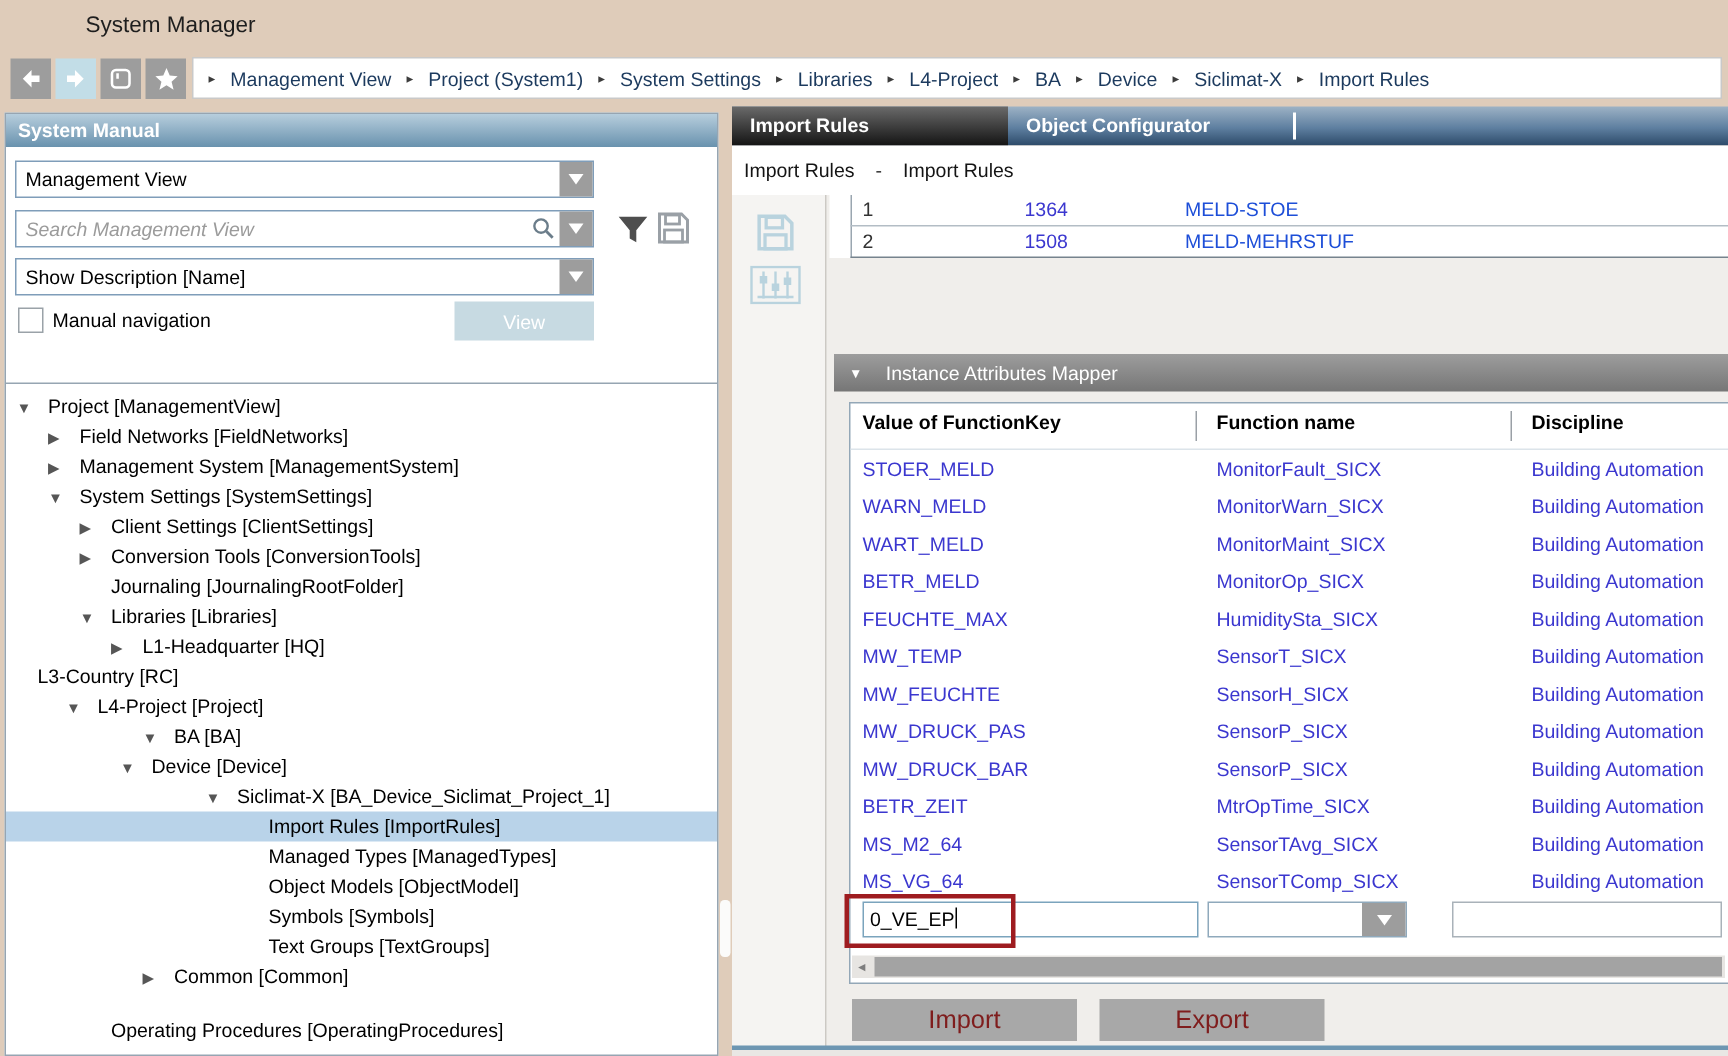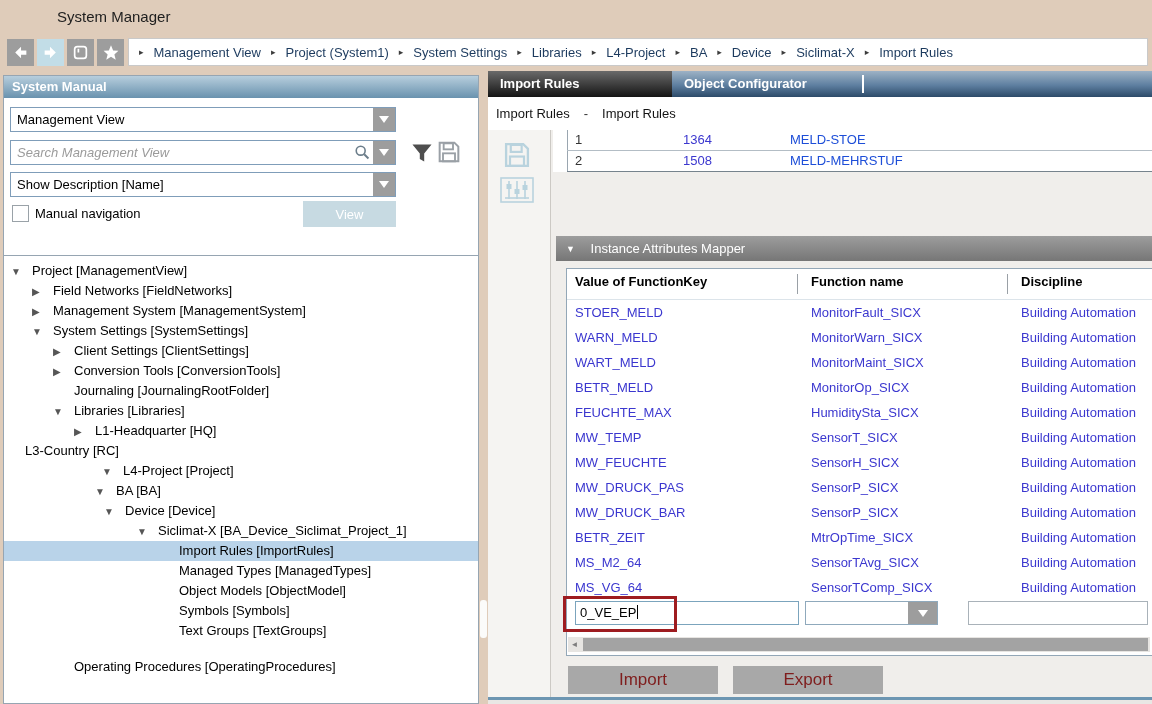--- a/index.html
+++ b/index.html
@@ -211,29 +211,30 @@
       <div class="tree-row" style="padding-left: 7px;"><span class="tw">▼</span><span>Project [ManagementView]</span></div>
       <div class="tree-row" style="padding-left: 28px;"><span class="tw">▶</span><span>Field Networks [FieldNetworks]</span></div>
       <div class="tree-row" style="padding-left: 28px;"><span class="tw">▶</span><span>Management System [ManagementSystem]</span></div>
       <div class="tree-row" style="padding-left: 28px;"><span class="tw">▼</span><span>System Settings [SystemSettings]</span></div>
       <div class="tree-row" style="padding-left: 49px;"><span class="tw">▶</span><span>Client Settings [ClientSettings]</span></div>
       <div class="tree-row" style="padding-left: 49px;"><span class="tw">▶</span><span>Conversion Tools [ConversionTools]</span></div>
       <div class="tree-row" style="padding-left: 49px;"><span class="tw"></span><span>Journaling [JournalingRootFolder]</span></div>
       <div class="tree-row" style="padding-left: 49px;"><span class="tw">▼</span><span>Libraries [Libraries]</span></div>
       <div class="tree-row" style="padding-left: 70px;"><span class="tw">▶</span><span>L1-Headquarter [HQ]</span></div>
       <div class="tree-row" style=""><span class="tw"></span><span>L3-Country [RC]</span></div>
-      <div class="tree-row" style="padding-left: 98px;"><span class="tw">▼</span><span>L4-Project [Project]</span></div>
+      <div class="tree-row" style="padding-left: 40px;"><span class="tw">▼</span><span>L4-Project [Project]</span></div>
       <div class="tree-row" style="padding-left: 91px;"><span class="tw">▼</span><span>BA [BA]</span></div>
-      <div class="tree-row" style="padding-left: 100px;"><span class="tw">▼</span><span>Device [Device]</span></div>
+      <div class="tree-row" style="padding-left: 76px;"><span class="tw">▼</span><span>Device [Device]</span></div>
       <div class="tree-row" style="padding-left: 133px;"><span class="tw">▼</span><span>Siclimat-X [BA_Device_Siclimat_Project_1]</span></div>
       <div class="tree-row selected" style="padding-left: 154px;"><span class="tw"></span><span>Import Rules [ImportRules]</span></div>
       <div class="tree-row" style="padding-left: 154px;"><span class="tw"></span><span>Managed Types [ManagedTypes]</span></div>
       <div class="tree-row" style="padding-left: 154px;"><span class="tw"></span><span>Object Models [ObjectModel]</span></div>
       <div class="tree-row" style="padding-left: 154px;"><span class="tw"></span><span>Symbols [Symbols]</span></div>
       <div class="tree-row" style="padding-left: 154px;"><span class="tw"></span><span>Text Groups [TextGroups]</span></div>
+      <div class="tree-row" style="padding-left: 91px;"><span class="tw">▶</span><span>Common [Common]</span></div>
       <div class="tree-row" style="padding-left: 49px; margin-top: 16px;"><span class="tw"></span><span>Operating Procedures [OperatingProcedures]</span></div>
     </div>
 </div>
 
 <div class="v-thumb"></div>
 
 <div class="tab-bar">
   <div class="tab active" style="left:0;width:184px">Import Rules</div>
   <div class="tab" style="left:184px;width:186px">Object Configurator</div>
   <div class="tab-sep"></div>

